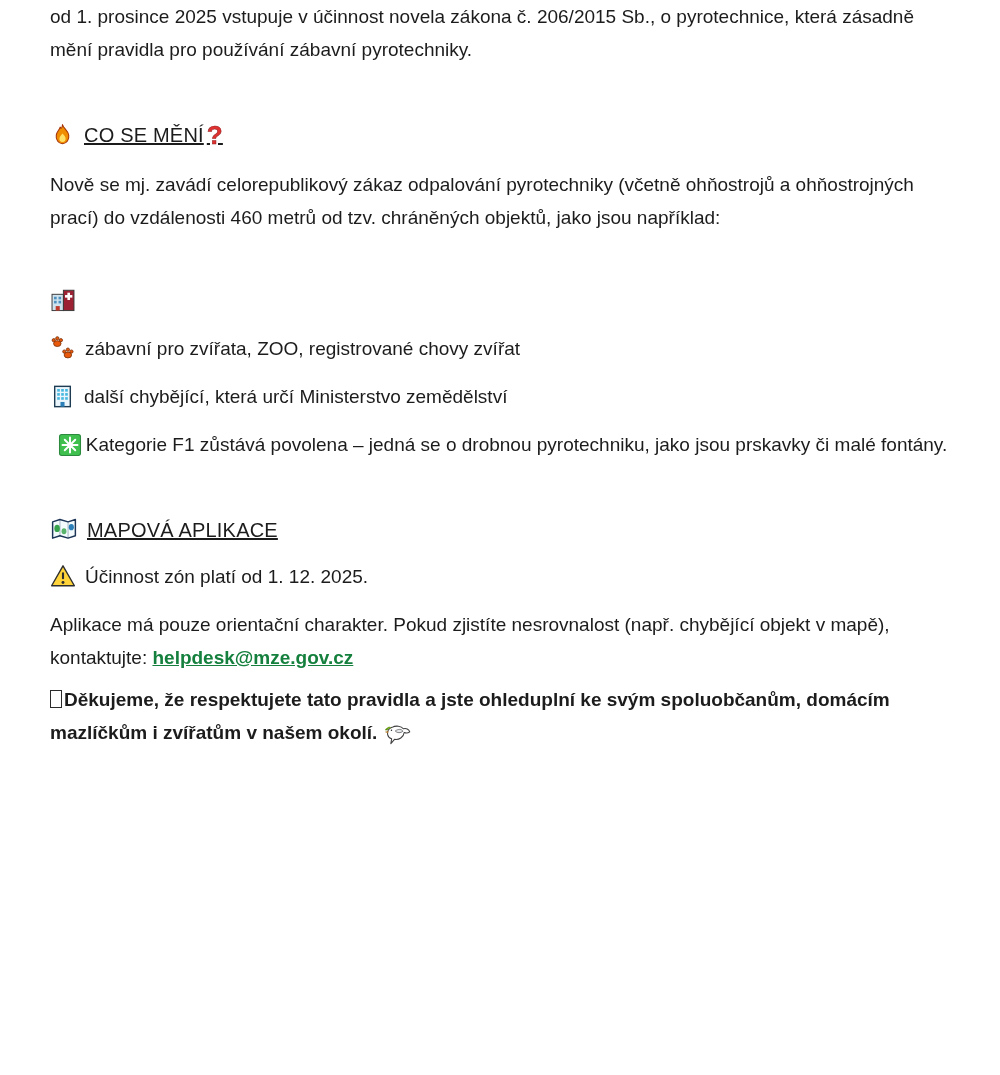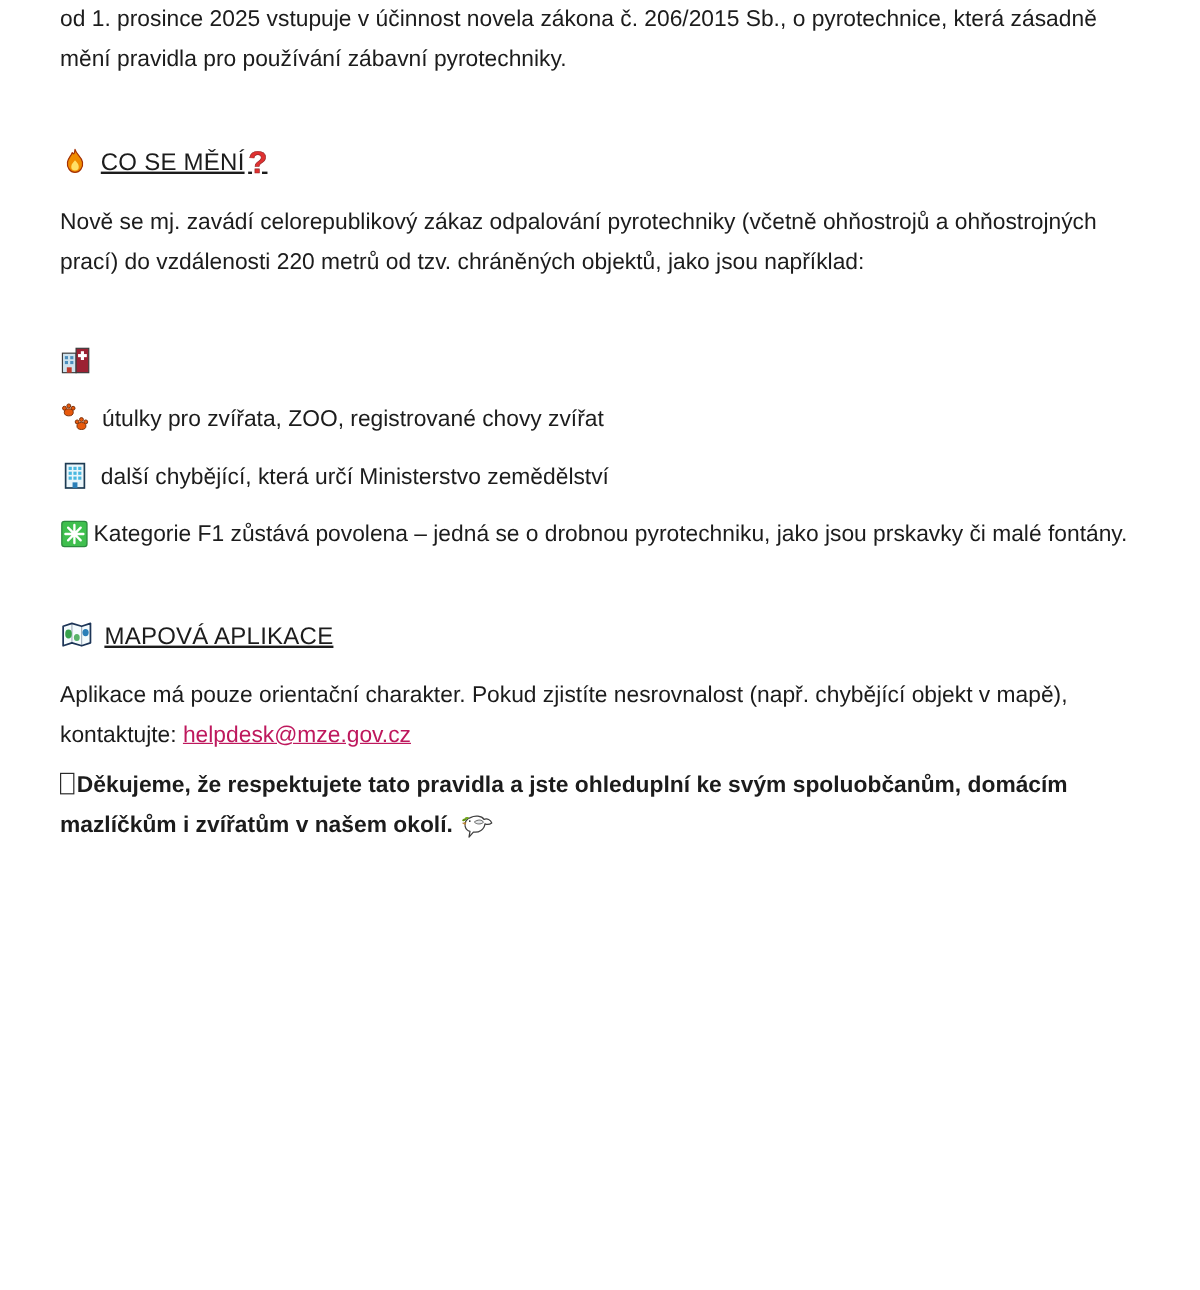--- a/index.html
+++ b/index.html
@@ -18,59 +18,59 @@
     font-size: 20px;
     font-weight: 400;
     line-height: 34px;
     letter-spacing: 0.2px;
     text-decoration: underline;
   }
   .sec1-head { margin-top: 52px; }
   .lead      { margin-top: 16px; }
   .list      { margin-top: 50px; }
   .list p    { margin-bottom: 15px; }
-  .list p:last-child { margin-bottom: 0; }
+  .list p:last-child { margin-bottom: 0; text-align: center; }
   .sec2-head { margin-top: 52px; }
   .mze       { margin-top: 62px; }
   .note1     { margin-top: 56px; }
   .note2     { margin-top: 13px; }
   .disclaimer{ margin-top: 15px; }
   .closing   { margin-top: 9px; padding-bottom: 12px; font-weight: bold; }
 
   .ico { display:inline-block; vertical-align:-6px; margin-right:9px; }
   .ico svg { display:block; }
   .ico-tight { margin-right:4px; }
   .qmark {
     color:#e03131; font-weight:700; font-size:26px;
     margin-left:3px; vertical-align:-2px;
     -webkit-text-stroke: 0.5px #8a1c1c;
   }
   .tofu {
     display:inline-block; width:12px; height:18px;
     border:1.5px solid #2b2b2b; margin-right:2px;
     vertical-align:-2px; box-sizing:border-box;
   }
-  a.maillink { color:#be185d; text-decoration:underline; }
+  a.maillink { color:#15803d; text-decoration:underline;font-weight:bold; }
   .dove { margin-left:7px; margin-right:0; vertical-align:-7px; }
 </style>
 </head>
 <body>
 
 <div class="doc">
 
   <p>od 1. prosince 2025 vstupuje v účinnost novela zákona č. 206/2015 Sb., o pyrotechnice, která zásadně mění pravidla pro používání zábavní pyrotechniky.</p>
 
   <h2 class="sec1-head">
     <span class="ico"><svg width="25" height="25" viewBox="0 0 32 32">
       <path d="M16 2c1.2 5 7 7.5 8 13.5.9 5.4-2.6 11-8 11s-8.9-5.6-8-11c.8-4.6 3.8-6.2 5-10.2 1.2 1.7 2.3 2.7 3-3.3z" fill="#f08c00" stroke="#a33005" stroke-width="1.3" stroke-linejoin="round"></path>
       <path d="M16 13.5c1.9 2.4 4 3.9 4 6.8a4 4 0 0 1-8 0c0-2.9 2.4-4.4 4-6.8z" fill="#ffe066"></path>
     </svg></span><span>CO SE MĚNÍ</span><span class="qmark">?</span>
   </h2>
 
-  <p class="lead">Nově se mj. zavádí celorepublikový zákaz odpalování pyrotechniky (včetně ohňostrojů a ohňostrojných prací) do vzdálenosti 220 metrů od tzv. chráněných objektů, jako jsou například:</p>
+  <p class="lead">Nově se mj. zavádí celorepublikový zákaz odpalování pyrotechniky (včetně ohňostrojů a ohňostrojných prací) do vzdálenosti 460 metrů od tzv. chráněných objektů, jako jsou například:</p>
 
   <div class="list">
 
     <p>
       <span class="ico"><svg width="26" height="26" viewBox="0 0 32 32">
         <rect x="2.5" y="9" width="14" height="20" fill="#cfe3ee" stroke="#3b3b3b" stroke-width="1.2"></rect>
         <rect x="5" y="12" width="3.2" height="3.2" fill="#4d8fbd"></rect>
             <rect x="10.5" y="12" width="3.2" height="3.2" fill="#4d8fbd"></rect>
         <rect x="5" y="17" width="3.2" height="3.2" fill="#4d8fbd"></rect>
             <rect x="10.5" y="17" width="3.2" height="3.2" fill="#4d8fbd"></rect>
@@ -87,21 +87,21 @@
         <g fill="#e8590c" stroke="#7a3009" stroke-width="1">
           <circle cx="4.6" cy="6.4" r="2"></circle>
               <circle cx="9" cy="4" r="2"></circle>
               <circle cx="13.4" cy="6.4" r="2"></circle>
           <ellipse cx="9" cy="10.6" rx="4.6" ry="3.6"></ellipse>
           <circle cx="17.6" cy="20.4" r="2"></circle>
               <circle cx="22" cy="18" r="2"></circle>
               <circle cx="26.4" cy="20.4" r="2"></circle>
           <ellipse cx="22" cy="24.6" rx="4.6" ry="3.6"></ellipse>
         </g>
-      </svg></span><span>útulky pro zvířata, ZOO, registrované chovy zvířat</span>
+      </svg></span><span>zábavní pro zvířata, ZOO, registrované chovy zvířat</span>
     </p>
 
     <p>
       <span class="ico"><svg width="25" height="25" viewBox="0 0 32 32">
         <rect x="6" y="3" width="20" height="26" fill="#eaf6fb" stroke="#1d3b53" stroke-width="1.8"></rect>
         <g fill="#49b8e0">
           <rect x="9.2" y="6.4" width="3.4" height="3.4"></rect>
               <rect x="14.3" y="6.4" width="3.4" height="3.4"></rect>
               <rect x="19.4" y="6.4" width="3.4" height="3.4"></rect>
           <rect x="9.2" y="11.6" width="3.4" height="3.4"></rect>
@@ -132,20 +132,27 @@
       <path d="M3 6l9-3 10 3 9-3v20l-9 3-10-3-9 3z" fill="#f4fbfd" stroke="#1d3557" stroke-width="1.8" stroke-linejoin="round"></path>
       <path d="M12 3v20M22 6v20" stroke="#1d3557" stroke-width="0.9" opacity="0.5" fill="none"></path>
       <ellipse cx="8.5" cy="14" rx="3.4" ry="4.6" fill="#37a24c"></ellipse>
       <ellipse cx="17" cy="17.5" rx="3" ry="3.6" fill="#59b36b"></ellipse>
       <ellipse cx="26" cy="12.5" rx="3.2" ry="3.8" fill="#2a7fb8"></ellipse>
     </svg></span><span>MAPOVÁ APLIKACE</span>
   </h2>
 
 
 
+  <p class="note2">
+    <span class="ico"><svg width="26" height="26" viewBox="0 0 32 32">
+      <path d="M16 3.5L30 28H2z" fill="#ffd43b" stroke="#2e2e2e" stroke-width="1.7" stroke-linejoin="round"></path>
+      <rect x="14.7" y="11.5" width="2.6" height="8.6" rx="1.3" fill="#2e2e2e"></rect>
+      <circle cx="16" cy="24" r="1.8" fill="#2e2e2e"></circle>
+    </svg></span><span>Účinnost zón platí od 1. 12. 2025.</span>
+  </p>
 
   <p class="disclaimer">
     <span>Aplikace má pouze orientační charakter. Pokud zjistíte nesrovnalost (např. chybějící objekt v mapě), kontaktujte: </span><a href="#" class="maillink">helpdesk@mze.gov.cz</a>
   </p>
 
   <p class="closing">
     <span class="tofu"></span><span>Děkujeme, že respektujete tato pravidla a jste ohleduplní ke svým spoluobčanům, domácím mazlíčkům i zvířatům v našem okolí.</span><span class="ico dove"><svg width="29" height="26" viewBox="0 0 36 32">
       <path d="M10 9c-4 1-6.5 5-5.5 9 .7 2.8 2.6 4.6 5 5.2l-1 6 4.5-5.3c5.5 1 11.5-2.5 12-8.5 2.2 1 4.8.8 7-.8-1.2-3.4-4.6-5-8-3.8C21.5 7 14.5 6.5 10 9z" fill="#ffffff" stroke="#3f3f3f" stroke-width="1.3" stroke-linejoin="round"></path>
       <path d="M14 13.5c3.5-2.8 8-2.6 9.5.3-2.8 2.5-7.3 2.3-9.5-.3z" fill="#e5e8ea" stroke="#3f3f3f" stroke-width="0.8"></path>
       <circle cx="9.3" cy="12.6" r="0.9" fill="#222"></circle>

